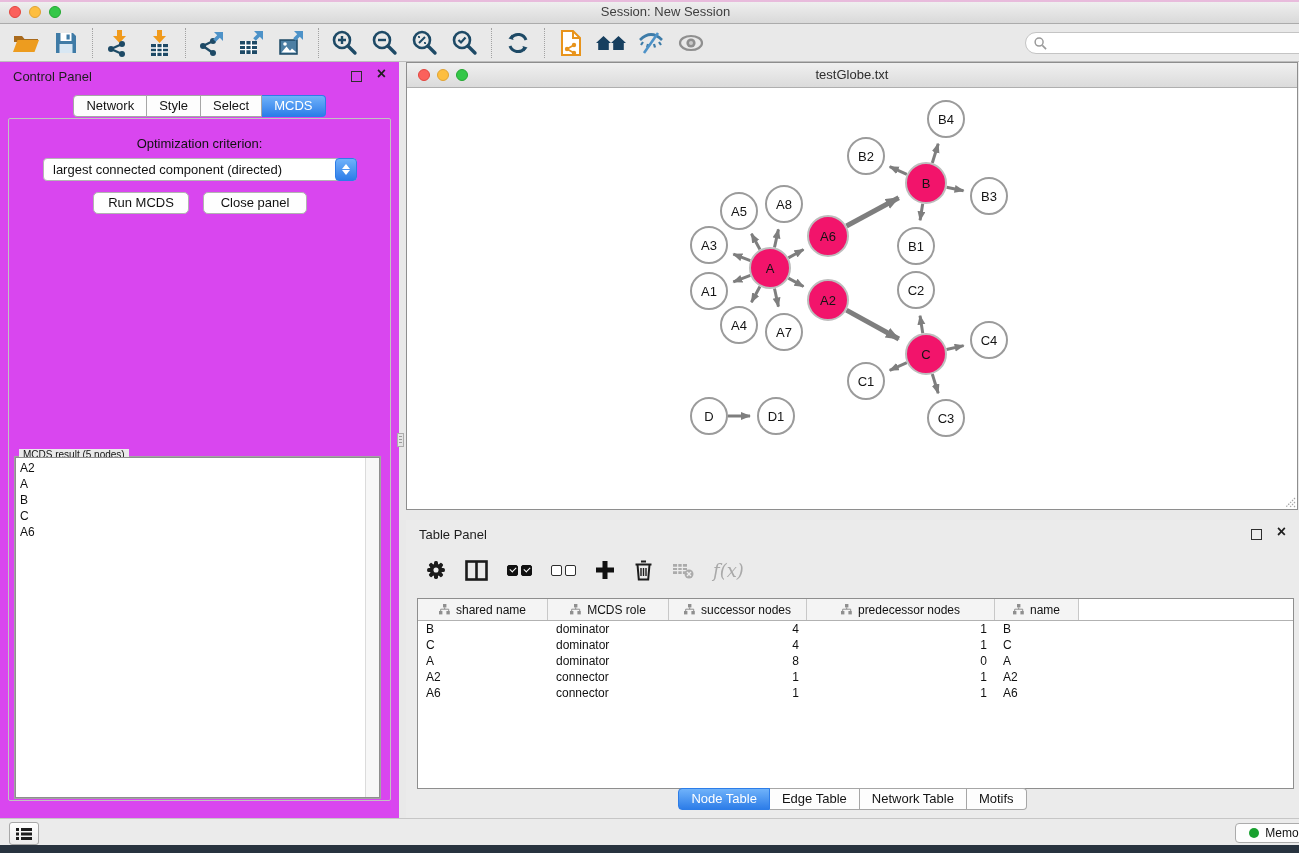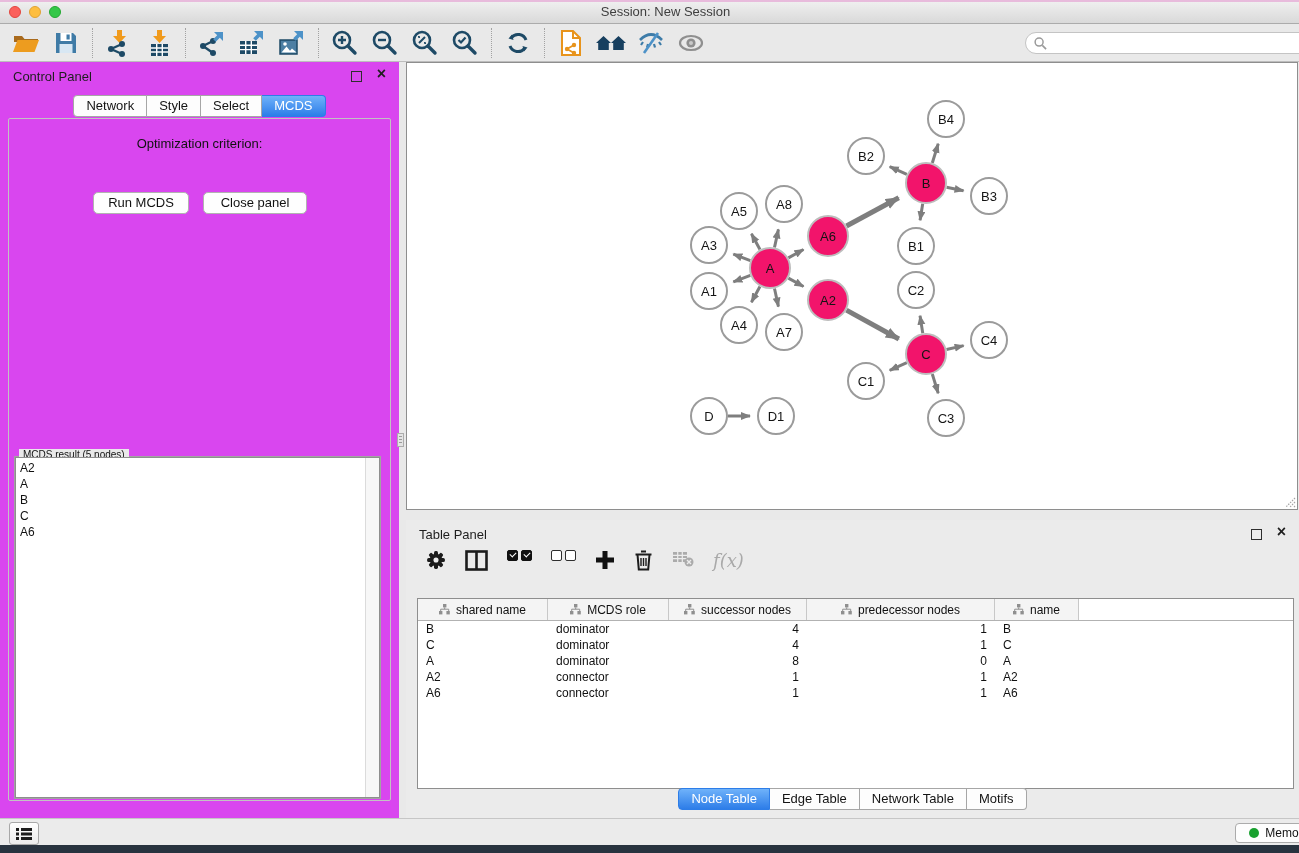--- a/index.html
+++ b/index.html
@@ -61,21 +61,21 @@
   .net-title{position:relative;height:24px;background:linear-gradient(#F0F0F0,#DBDBDB);border-bottom:1px solid #AFAFAF;}
   .net-title .tl{top:6px;}
   .net-title .tl.red{left:11px;} .net-title .tl.yel{left:30px;} .net-title .tl.grn{left:49px;}
   .net-title .wtitle{line-height:24px;color:#2E2E2E;}
   #graph{position:absolute;left:0;top:24px;}
   .resize-grip{position:absolute;right:1px;bottom:1px;}
   .splitgrip{position:absolute;left:397px;top:433px;width:7px;height:14px;background:#E4E4E4;border:1px solid #ACACAC;box-sizing:border-box;}
   .splitgrip i{display:block;width:3px;height:1px;background:#9B9B9B;margin:2px auto 0;}
   
   .tpanel{position:absolute;left:406px;top:520px;width:893px;height:298px;background:#EBEBEB;}
-  .ttoolbar{position:absolute;left:10px;top:30px;right:10px;height:40px;display:flex;align-items:flex-start;gap:19px;padding-left:10px;}
+  .ttoolbar{position:absolute;left:10px;top:30px;right:10px;height:40px;display:flex;align-items:center;gap:19px;padding-left:10px;}
   .tico{display:flex;align-items:center;justify-content:center;}
   .fx{font-family:"DejaVu Serif",serif;font-style:italic;font-size:18px;color:#A9A9A9;}
   .cbpair{display:flex;gap:3px;}
   .cbx{width:11px;height:11px;border-radius:2px;box-sizing:border-box;position:relative;}
   .cbx.on{background:#111;border:1px solid #111;}
   .cbx.on::after{content:"";position:absolute;left:2px;top:1px;width:5px;height:3px;
      border-left:1.6px solid #FFF;border-bottom:1.6px solid #FFF;transform:rotate(-45deg);}
   .cbx.off{background:#FFF;border:1.4px solid #2E2E2E;}
   .ttable{position:absolute;left:11px;top:78px;width:875px;height:189px;background:#FFF;
     border:1px solid #8E8E8E;overflow:hidden;box-sizing:content-box;}
@@ -254,20 +254,27 @@
     <span class="float-ic"></span>
     <span class="close-ic">×</span>
     <div class="ctabs" id="control-tabs">
         <span class="tab">Network</span>
         <span class="tab">Style</span>
         <span class="tab">Select</span>
         <span class="tab sel">MCDS</span>
       </div>
     <div class="cbox">
       <div class="optlabel">Optimization criterion:</div>
+      <div class="dropdown">
+        <span class="dd-text">largest connected component (directed)</span>
+        <span class="dd-btn">
+            <i class="up"></i>
+            <i class="dn"></i>
+          </span>
+      </div>
       <div class="pbtn" id="runbtn">Run MCDS</div>
       <div class="pbtn" id="closebtn">Close panel</div>
       <div class="mcdsbox">
         <span class="mcds-legend">MCDS result (5 nodes)</span>
         <div class="mcds-inner">
           <div class="mcds-items" id="mcds-list">
               <div class="mcds-item">A2</div>
               <div class="mcds-item">A</div>
               <div class="mcds-item">B</div>
               <div class="mcds-item">C</div>
@@ -279,20 +286,26 @@
     </div>
   </div>
 
   <div class="splitgrip">
       <i></i>
       <i></i>
       <i></i>
     </div>
 
   <div class="netwin">
+    <div class="net-title">
+      <span class="tl red"></span>
+      <span class="tl yel"></span>
+      <span class="tl grn"></span>
+      <span class="wtitle">testGlobe.txt</span>
+    </div>
     <svg id="graph" width="890" height="422">
         <defs>
           <marker id="arr" markerWidth="12" markerHeight="10" refX="9" refY="4" orient="auto" markerUnits="userSpaceOnUse">
             <path d="M0 0 L10 4 L0 8 Z" fill="#7E7E7E"></path>
           </marker>
           <marker id="arrB" markerWidth="16" markerHeight="13" refX="13" refY="5.5" orient="auto" markerUnits="userSpaceOnUse">
             <path d="M0 0 L14 5.5 L0 11 Z" fill="#7E7E7E"></path>
           </marker>
         </defs>
         <line x1="352.96678911489033" y1="162.55183804995966" x2="344.42207061965956" y2="146.84058146195474" stroke="#7E7E7E" stroke-width="3" marker-end="url(#arr)"></line>

